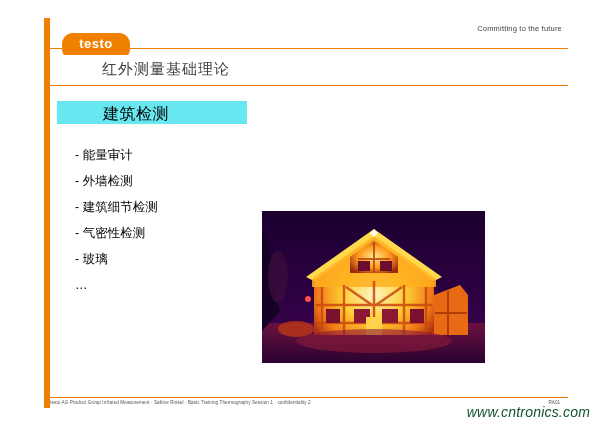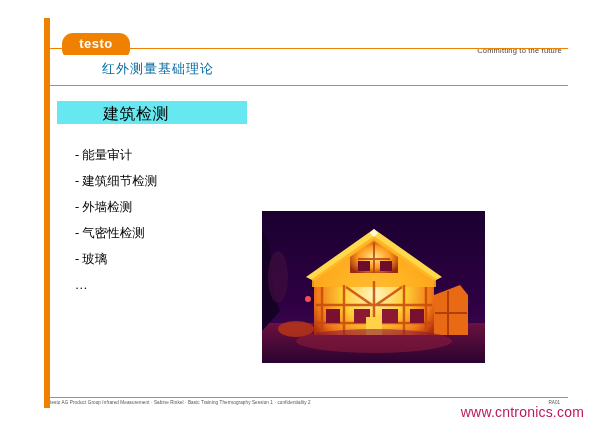--- a/index.html
+++ b/index.html
@@ -42,21 +42,21 @@
     font-size: 13px;
     font-weight: bold;
     letter-spacing: 0.5px;
     text-align: center;
     line-height: 22px;
     font-family: "Liberation Sans", sans-serif;
   }
   .tagline {
     position: absolute;
     right: 38px;
-    top: 46px;
+    top: 24px;
     font-size: 7.5px;
     color: #444444;
     letter-spacing: 0.2px;
   }
   .header-rule {
     position: absolute;
     left: 44px;
     top: 48px;
     width: 524px;
     height: 1px;
@@ -69,22 +69,22 @@
     top: 55px;
     width: 518px;
     height: 30px;
     background: #ffffff;
     border-bottom: 1.5px solid #F08000;
   }
   .title-text {
     position: absolute;
     left: 102px;
     top: 60px;
-    font-size: 13px;
-    color: #0369a1;
+    font-size: 15px;
+    color: #404040;
     font-family: "DejaVu Sans", sans-serif;
     letter-spacing: 1px;
   }
   
   .subtitle-box {
     position: absolute;
     left: 57px;
     top: 101px;
     width: 190px;
     height: 23px;
@@ -103,21 +103,21 @@
   .bullets {
     position: absolute;
     left: 75px;
     top: 142px;
     width: 200px;
   }
   .bullet {
     font-size: 12.5px;
     color: #000000;
     line-height: 26px;
-    font-family: Liberation Serif, serif;
+    font-family: Liberation Sans, sans-serif;
     white-space: nowrap;
   }
   
   .thermal {
     position: absolute;
     left: 262px;
     top: 211px;
     width: 223px;
     height: 152px;
     overflow: hidden;
@@ -144,26 +144,27 @@
   }
   .footer-page {
     position: absolute;
     right: 40px;
     top: 400px;
     font-size: 4.6px;
     color: #555555;
   }
   .watermark {
     position: absolute;
-    right: 16px;
+    right: 10px;
     top: 404px;
     font-size: 14px;
-    color: #be185d;
+    color: #14532d;
     font-family: "Liberation Sans", sans-serif;
     letter-spacing: 0.2px;
+    font-style: italic;
   }
 </style>
 </head>
 <body>
 
 <div class="slide">
 
   <div class="left-bar"></div>
 
   <div class="logo"><span>testo</span></div>
@@ -173,22 +174,22 @@
   <div class="header-rule"></div>
 
   <div class="title-band"></div>
   <div class="title-text">红外测量基础理论</div>
 
   <div class="subtitle-box"></div>
   <div class="subtitle-text">建筑检测</div>
 
   <div class="bullets">
     <div class="bullet">- 能量审计</div>
+    <div class="bullet">- 外墙检测</div>
     <div class="bullet">- 建筑细节检测</div>
-    <div class="bullet">- 外墙检测</div>
     <div class="bullet">- 气密性检测</div>
     <div class="bullet">- 玻璃</div>
     <div class="bullet">…</div>
   </div>
 
   <div class="thermal">
     <svg width="223" height="152" viewBox="0 0 223 152" xmlns="http://www.w3.org/2000/svg">
       <defs>
         <linearGradient id="skyg" x1="0" y1="0" x2="0" y2="1">
           <stop offset="0%" stop-color="#1b0030"></stop>

